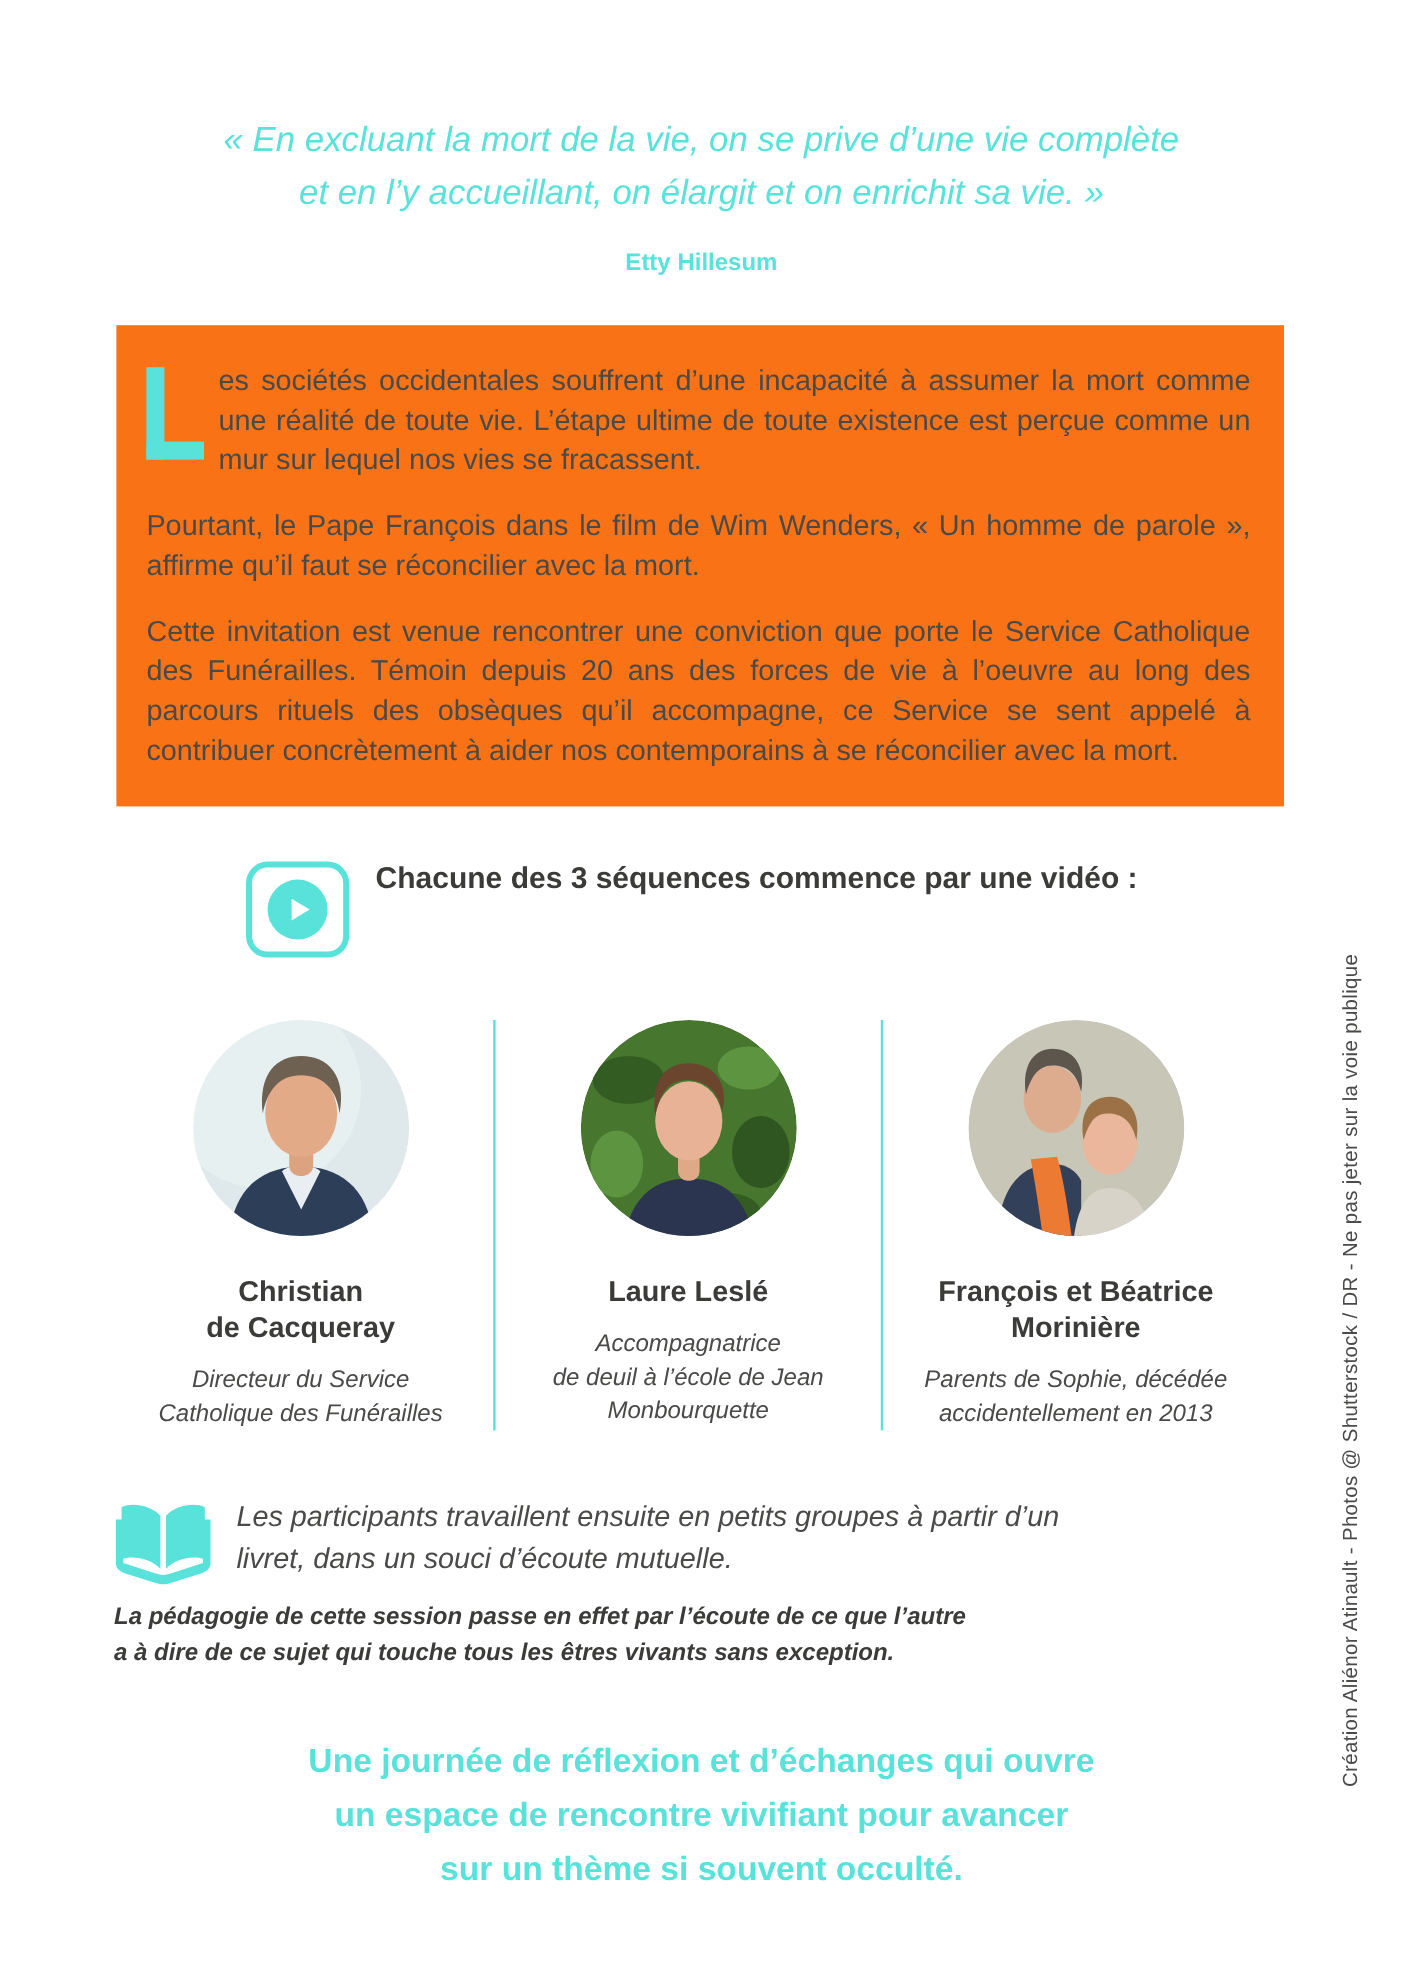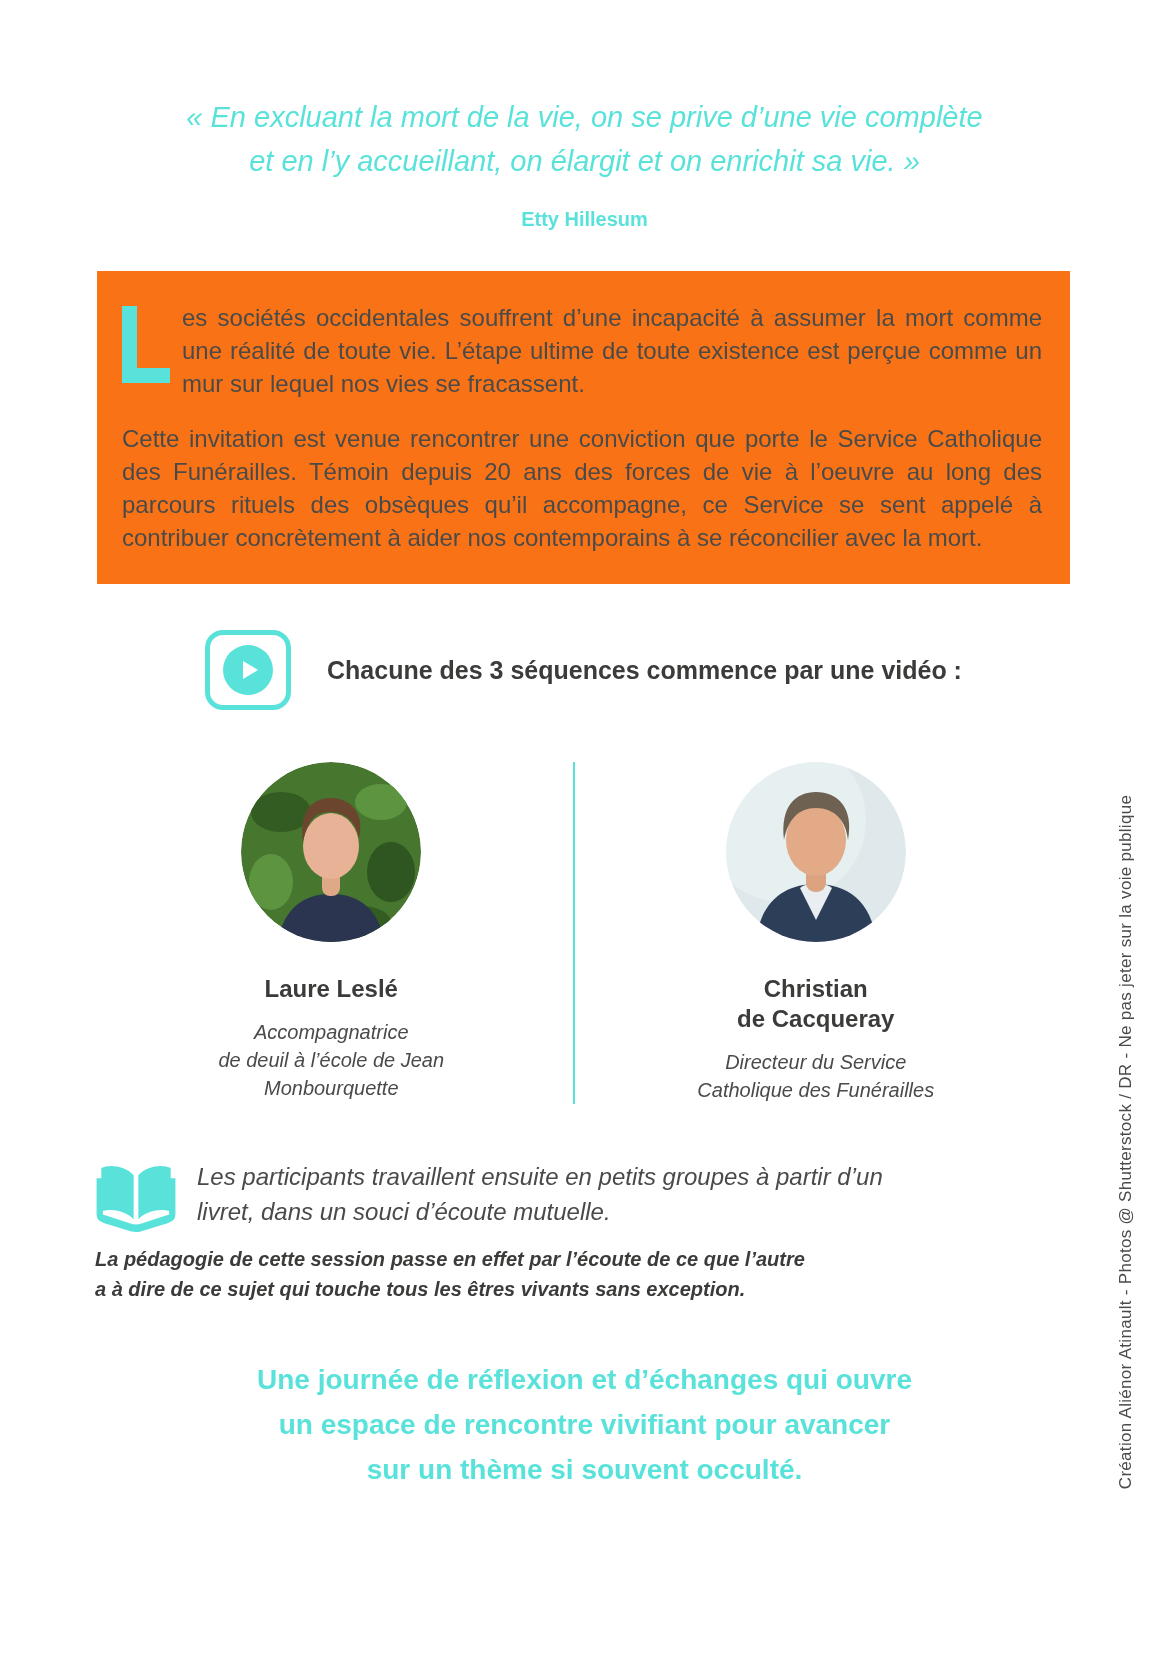--- a/index.html
+++ b/index.html
@@ -45,21 +45,21 @@
   }
   .dropcap-shape{
     float:left;
     width:33px;height:62px;
     border-left:15px solid #59E2DA;
     border-bottom:15px solid #59E2DA;
     margin:5px 12px 2px 0;
   }
   
   .video-row{
-    display:flex;align-items:center;gap:36px;
+    display:flex;align-items:flex-start;gap:22px;
     margin:46px 0 0 205px;
   }
   .video-icon{
     flex:0 0 auto;
     width:86px;height:80px;
     border:5px solid #59E2DA;
     border-radius:18px;
     box-sizing:border-box;
     display:flex;align-items:center;justify-content:center;
     background:#ffffff;
@@ -154,33 +154,50 @@
 <div class="page">
 
   <div class="quote">« En excluant la mort de la vie, on se prive d’une vie complète
 et en l’y accueillant, on élargit et on enrichit sa vie. »</div>
   <div class="quote-author">Etty Hillesum</div>
 
   <div class="gray-box">
     <p>
       <span class="dropcap-shape"></span><span>es sociétés occidentales souffrent d’une incapacité à assumer la mort comme une réalité de toute vie. L’étape ultime de toute existence est perçue comme un mur sur lequel nos vies se fracassent.</span>
     </p>
+    <p>Pourtant, le Pape François dans le film de Wim Wenders, « Un homme de parole », affirme qu’il faut se réconcilier avec la mort.</p>
     <p>Cette invitation est venue rencontrer une conviction que porte le Service Catholique des Funérailles. Témoin depuis 20 ans des forces de vie à l’oeuvre au long des parcours rituels des obsèques qu’il accompagne, ce Service se sent appelé à contribuer concrètement à aider nos contemporains à se réconcilier avec la mort.</p>
   </div>
 
   <div class="video-row">
     <div class="video-icon">
       <div class="play-circle">
         <div class="play-triangle"></div>
       </div>
     </div>
     <div class="video-heading">Chacune des 3 séquences commence par une vidéo :</div>
   </div>
 
   <div class="people-row">
+
+    <div class="person-col">
+      <svg class="avatar" viewBox="0 0 180 180" xmlns="http://www.w3.org/2000/svg">
+        <circle cx="90" cy="90" r="90" fill="#dfe9ec"></circle>
+        <ellipse cx="58" cy="58" rx="82" ry="82" fill="#eaf2f4" opacity="0.7"></ellipse>
+        <path d="M30 180 C34 138 60 122 90 122 C120 122 146 138 150 180 Z" fill="#2d3e59"></path>
+        <path d="M74 126 L90 158 L106 126 C100 120 80 120 74 126 Z" fill="#e8eef2"></path>
+        <rect x="80" y="104" width="20" height="26" rx="9" fill="#dca380"></rect>
+        <ellipse cx="90" cy="78" rx="30" ry="36" fill="#e2aa87"></ellipse>
+        <path d="M58 78 C54 44 70 30 90 30 C112 30 128 46 122 78 C120 58 108 46 90 46 C72 46 62 58 58 78 Z" fill="#6e6152"></path>
+      </svg>
+      <div class="person-name">Christian
+de Cacqueray</div>
+      <div class="person-role">Directeur du Service
+Catholique des Funérailles</div>
+    </div>
 
     <div class="person-col">
       <svg class="avatar" viewBox="0 0 180 180" xmlns="http://www.w3.org/2000/svg">
         <circle cx="90" cy="90" r="90" fill="#47762f"></circle>
         <ellipse cx="40" cy="50" rx="30" ry="20" fill="#335c22"></ellipse>
         <ellipse cx="140" cy="40" rx="26" ry="18" fill="#5d9440"></ellipse>
         <ellipse cx="150" cy="110" rx="24" ry="30" fill="#2f5520"></ellipse>
         <ellipse cx="30" cy="120" rx="22" ry="28" fill="#5d9440"></ellipse>
         <ellipse cx="120" cy="160" rx="30" ry="16" fill="#335c22"></ellipse>
         <path d="M36 180 C44 144 64 132 90 132 C116 132 136 144 144 180 Z" fill="#2b3550"></path>
@@ -189,34 +206,34 @@
         <path d="M62 80 C58 48 72 36 90 36 C110 36 124 52 118 76 C114 58 104 50 88 50 C72 50 66 62 62 80 Z" fill="#6b452e"></path>
       </svg>
       <div class="person-name">Laure Leslé</div>
       <div class="person-role">Accompagnatrice
 de deuil à l’école de Jean
 Monbourquette</div>
     </div>
 
     <div class="person-col">
       <svg class="avatar" viewBox="0 0 180 180" xmlns="http://www.w3.org/2000/svg">
-        <circle cx="90" cy="90" r="90" fill="#dfe9ec"></circle>
-        <ellipse cx="58" cy="58" rx="82" ry="82" fill="#eaf2f4" opacity="0.7"></ellipse>
-        <path d="M30 180 C34 138 60 122 90 122 C120 122 146 138 150 180 Z" fill="#2d3e59"></path>
-        <path d="M74 126 L90 158 L106 126 C100 120 80 120 74 126 Z" fill="#e8eef2"></path>
-        <rect x="80" y="104" width="20" height="26" rx="9" fill="#dca380"></rect>
-        <ellipse cx="90" cy="78" rx="30" ry="36" fill="#e2aa87"></ellipse>
-        <path d="M58 78 C54 44 70 30 90 30 C112 30 128 46 122 78 C120 58 108 46 90 46 C72 46 62 58 58 78 Z" fill="#6e6152"></path>
+        <circle cx="90" cy="90" r="90" fill="#c8c7b7"></circle>
+        <path d="M24 180 C26 140 44 120 70 120 C82 120 90 126 94 134 L94 180 Z" fill="#32405a"></path>
+        <path d="M52 116 C58 150 60 166 62 180 L86 180 C82 150 78 128 74 114 Z" fill="#ec7a33"></path>
+        <ellipse cx="70" cy="66" rx="24" ry="28" fill="#ddab8d"></ellipse>
+        <path d="M48 62 C44 36 56 24 70 24 C86 24 98 36 94 60 C90 44 82 38 70 38 C58 38 52 48 48 62 Z" fill="#5d564d"></path>
+        <path d="M88 180 C92 152 102 140 118 140 C136 140 148 154 152 180 Z" fill="#d8d3c8"></path>
+        <ellipse cx="118" cy="102" rx="23" ry="27" fill="#eab79c"></ellipse>
+        <path d="M96 100 C92 76 102 64 118 64 C134 64 144 78 140 100 C136 84 128 78 116 78 C104 78 100 88 96 100 Z" fill="#9c7146"></path>
       </svg>
-      <div class="person-name">Christian
-de Cacqueray</div>
-      <div class="person-role">Directeur du Service
-Catholique des Funérailles</div>
-    </div>
-
+      <div class="person-name">François et Béatrice
+Morinière</div>
+      <div class="person-role">Parents de Sophie, décédée
+accidentellement en 2013</div>
+    </div>
 
   </div>
 
   <div class="book-row">
     <svg class="book-icon" width="82" height="72" viewBox="0 0 104 90" xmlns="http://www.w3.org/2000/svg">
       <path d="M49 16 C38 4 18 2 8 7 L8 62 C18 58 38 60 49 72 Z" fill="#59E2DA"></path>
       <path d="M55 16 C66 4 86 2 96 7 L96 62 C86 58 66 60 55 72 Z" fill="#59E2DA"></path>
       <path d="M2 20 L2 66 C2 72 6 75 12 77 L44 87 C50 89 54 89 60 87 L92 77 C98 75 102 72 102 66 L102 20 L94 20 L94 66 L60 77 C54 79 50 79 44 77 L10 66 L10 20 Z" fill="#59E2DA"></path>
     </svg>
     <div class="book-text">Les participants travaillent ensuite en petits groupes à partir d’un

